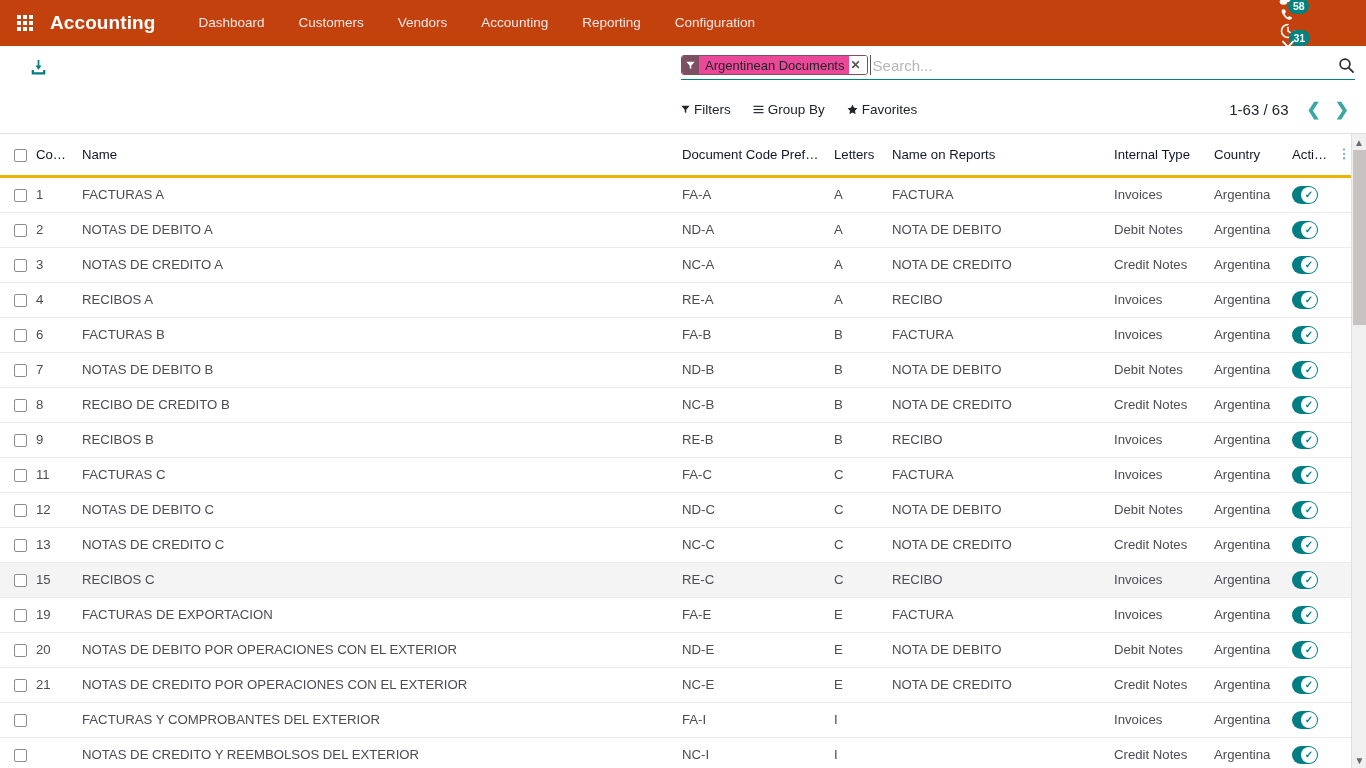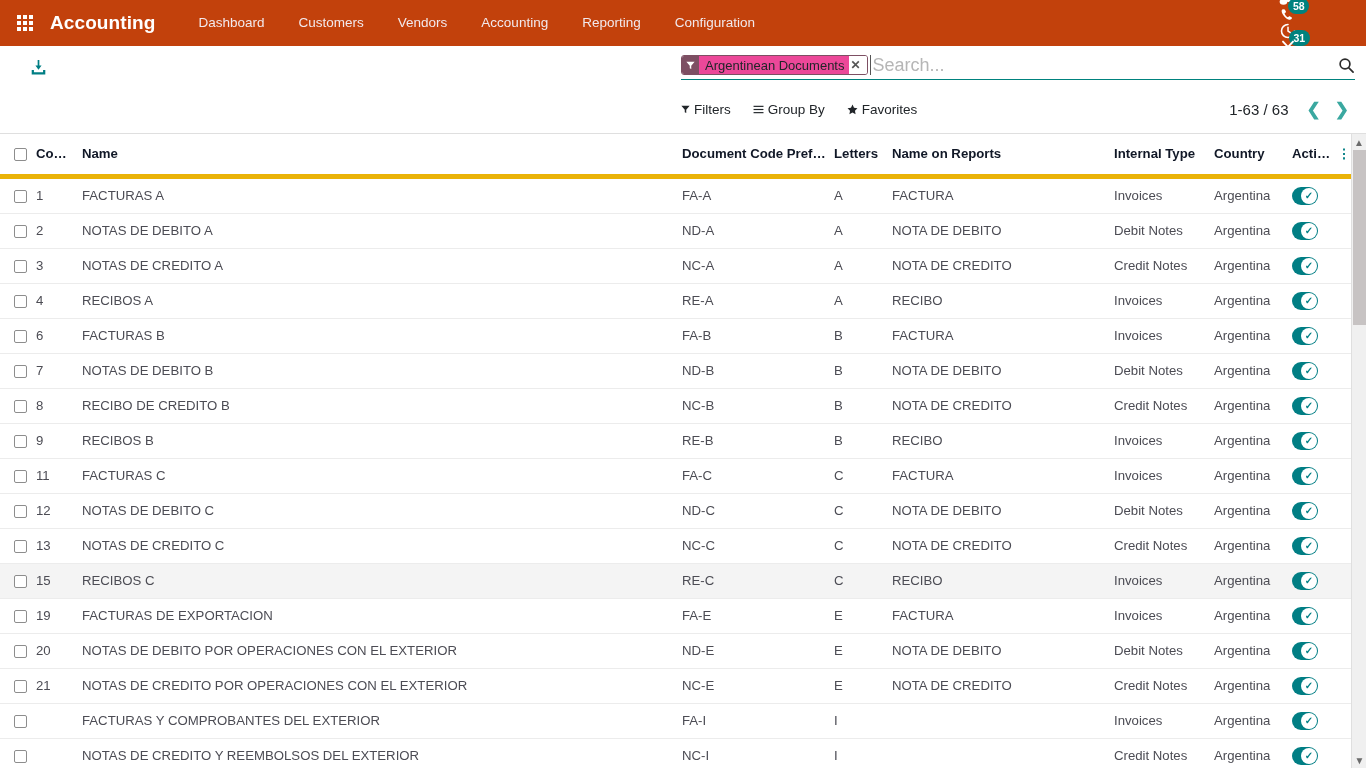--- a/index.html
+++ b/index.html
@@ -199,21 +199,21 @@
     color: #555;
     display: flex; align-items: center;
     padding: 0 6px 0 1px;
     font-size: 12px;
     font-weight: bold;
   }
   .sv-input {
     flex: 1;
     border: none;
     outline: none;
-    font-size: 18px;
+    font-size: 15px;
     font-family: "Liberation Sans", sans-serif;
     color: #212529;
     height: 20px;
     padding: 0 2px;
     border-left: 1px solid #555;
     background: transparent;
   }
   .sv-input::placeholder { color: #b6b6b6; }
   .sv-search-icon {
     margin-left: 8px;
@@ -267,25 +267,25 @@
     background: #fff;
   }
   table.olist {
     width: 1352px;
     border-collapse: collapse;
     table-layout: fixed;
     font-size: 13.2px;
   }
   table.olist thead th {
     text-align: left;
-    font-weight: bold;
+    font-weight: normal;
     color: #111827;
     font-size: 13.2px;
     padding: 12px 0 12px 0;
-    border-bottom: 5px solid #eab308;
+    border-bottom: 3px solid #eab308;
     background: #fff;
     height: 42px;
     vertical-align: middle;
     white-space: nowrap;
   }
   table.olist tbody td {
     padding: 8px 0;
     border-bottom: 1px solid #ececec;
     color: #4c4c54;
     height: 32.5px;

